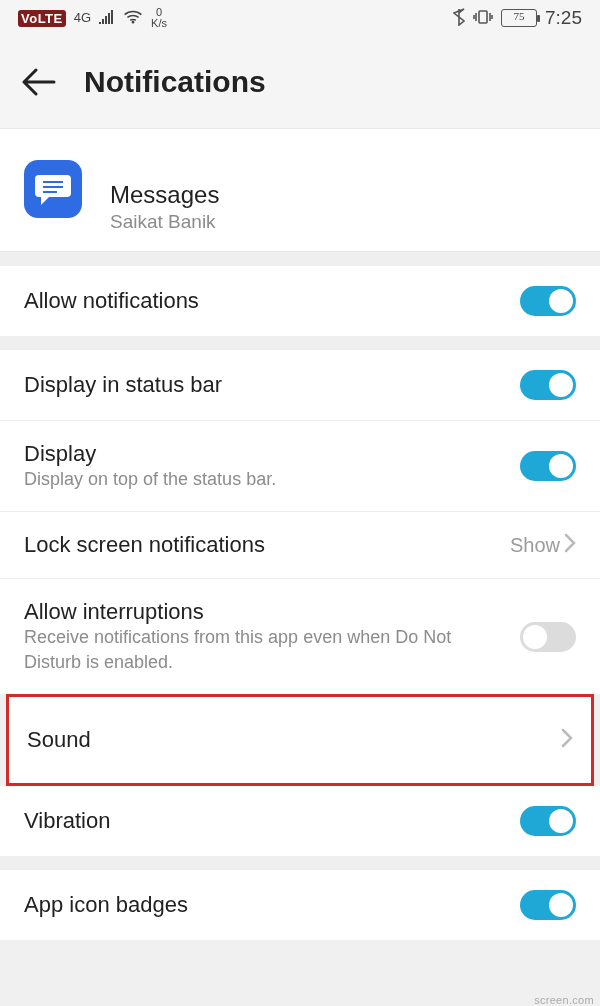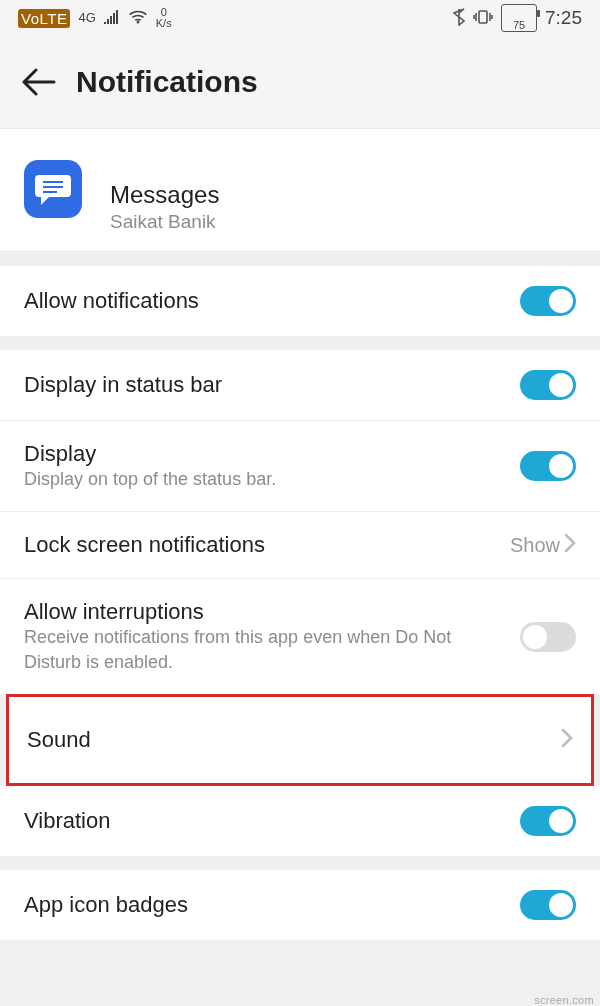--- a/index.html
+++ b/index.html
@@ -19,38 +19,38 @@
       display: flex;
       align-items: center;
       justify-content: space-between;
       padding: 0 18px;
       color: #444;
       font-size: 15px;
     }
     .status-left { display: flex; align-items: center; gap: 8px; }
     .status-right { display: flex; align-items: center; gap: 8px; }
     .volte {
-      background: #a16207; color: #fff; font-weight: 400; font-size: 15px;
+      background: #7f1d1d; color: #fff; font-weight: 700; font-size: 13px;
       border-radius: 3px; padding: 1px 3px; letter-spacing: .5px;
     }
     .sig4g { font-size: 13px; line-height: 10px; }
     .kbs { font-size: 11px; line-height: 11px; text-align: center; }
     .batt {
-      border: 1.5px solid #555; border-radius: 3px; width: 36px; height: 28px;
-      display: flex; align-items: flex-end; justify-content: center;
-      font-size: 11px; position: relative;
+      border: 1.5px solid #555; border-radius: 3px; width: 36px; height: 18px;
+      display: flex; align-items: flex-start; justify-content: center;
+      font-size: 11px; position: relative; font-family: Liberation Serif, serif;
     }
     .batt::after { content:""; position:absolute; right:-4px; top:5px; width:3px; height:7px; background:#555; border-radius:1px;}
     
     .header {
       height: 92px;
       background: #f5f5f5;
       display: flex; align-items: center;
       padding: 0 22px;
-      gap: 20px;
+      gap: 28px;
     }
     .back-arrow svg { display:block; }
     .header-title { font-size: 30px; font-weight: 700; }
     
     .app-info {
       background: #fff;
       display: flex; align-items: center;
       padding: 16px 24px 18px 24px;
       gap: 28px;
       border-top: 1px solid #e8e8e8;

